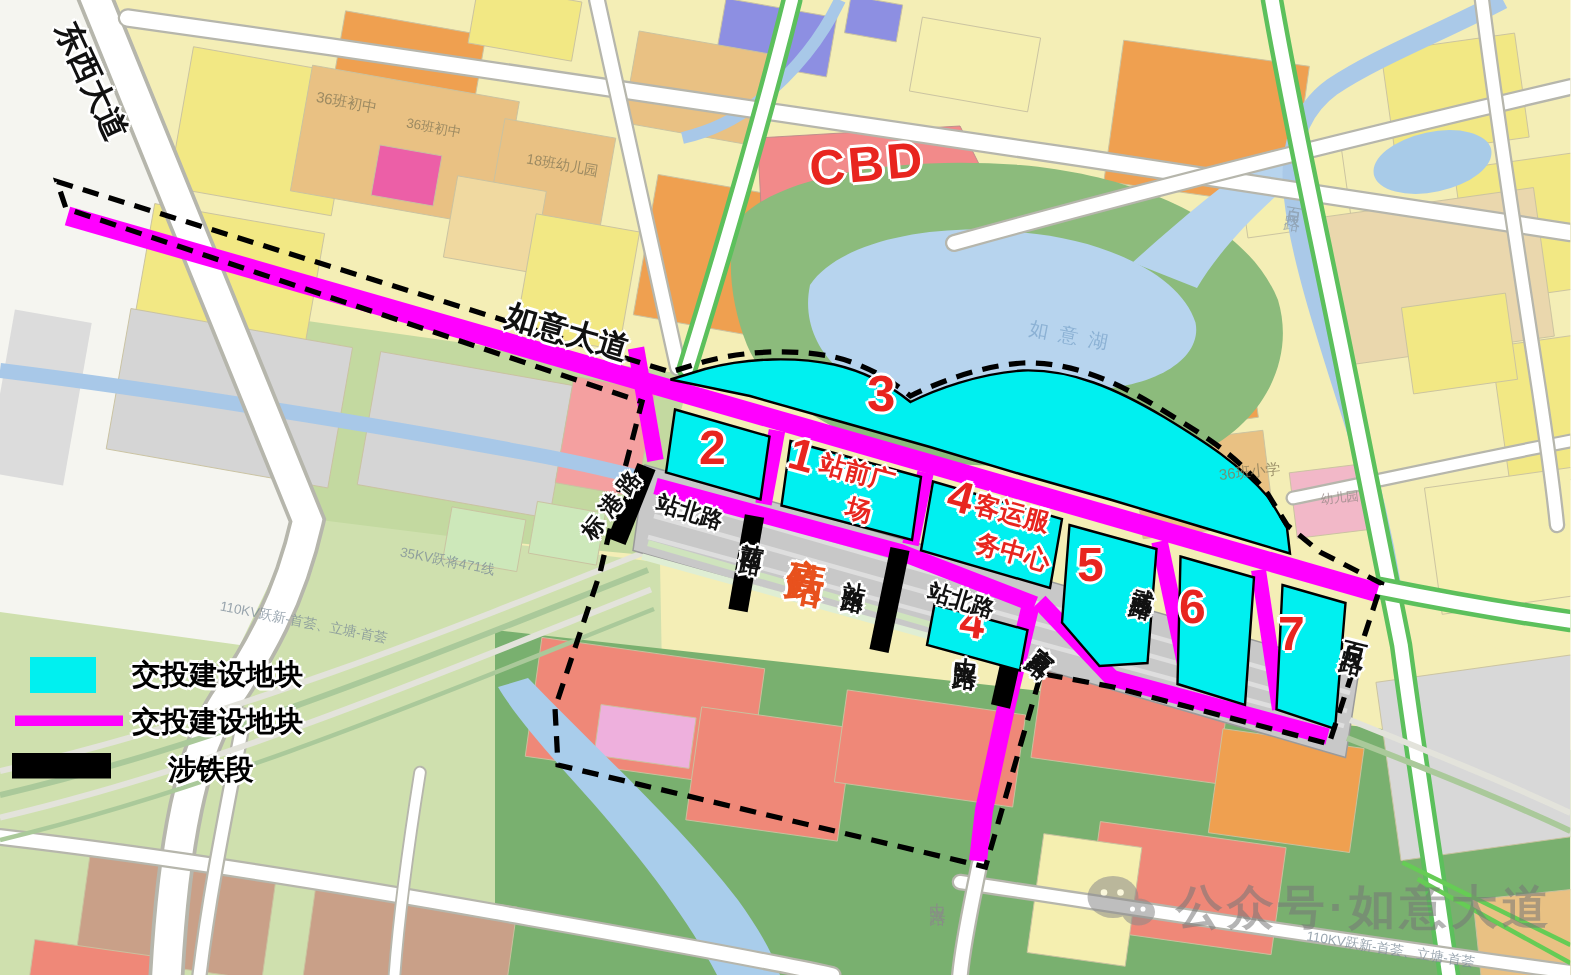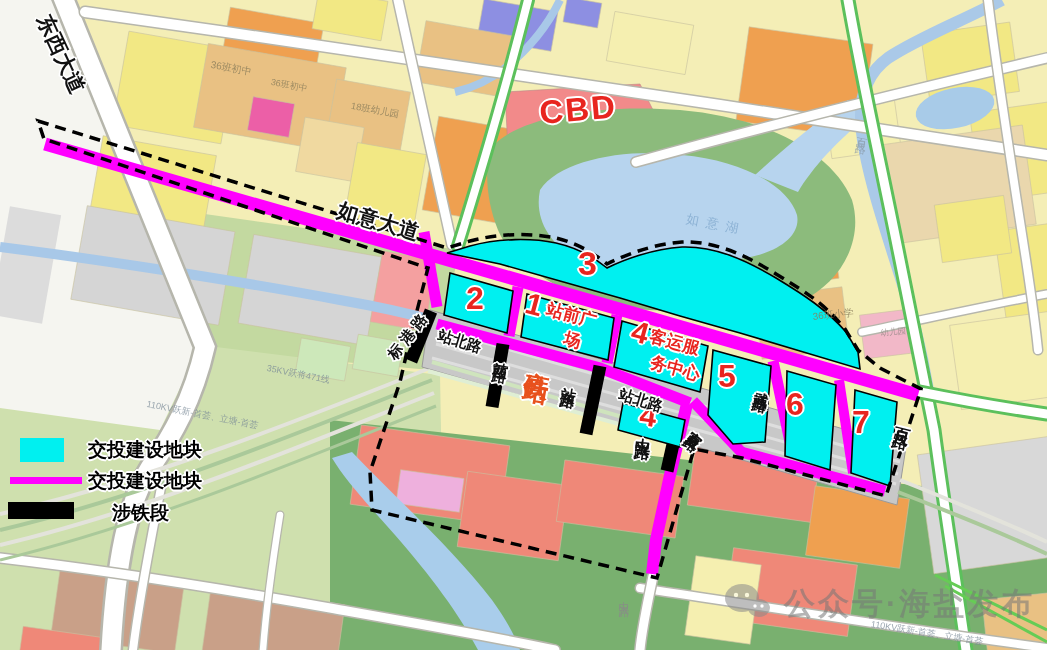--- a/index.html
+++ b/index.html
@@ -255,16 +255,16 @@
   <span style="display:inline-block;">
     <svg width="52" height="44" viewBox="0 0 52 44">
       <ellipse cx="20" cy="18" rx="17" ry="14" fill="#8a8a8a"></ellipse>
       <ellipse cx="37" cy="28" rx="11" ry="9" fill="#8a8a8a"></ellipse>
       <circle cx="14" cy="15" r="2.2" fill="#fff"></circle>
       <circle cx="25" cy="15" r="2.2" fill="#fff"></circle>
       <circle cx="33" cy="26" r="1.7" fill="#fff"></circle>
       <circle cx="40" cy="26" r="1.7" fill="#fff"></circle>
     </svg>
   </span>
-  <span class="wm-text">公众号·海盐发布</span>
+  <span class="wm-text">公众号·如意大道</span>
 </div>
 
 </div>
 
 </body></html>

